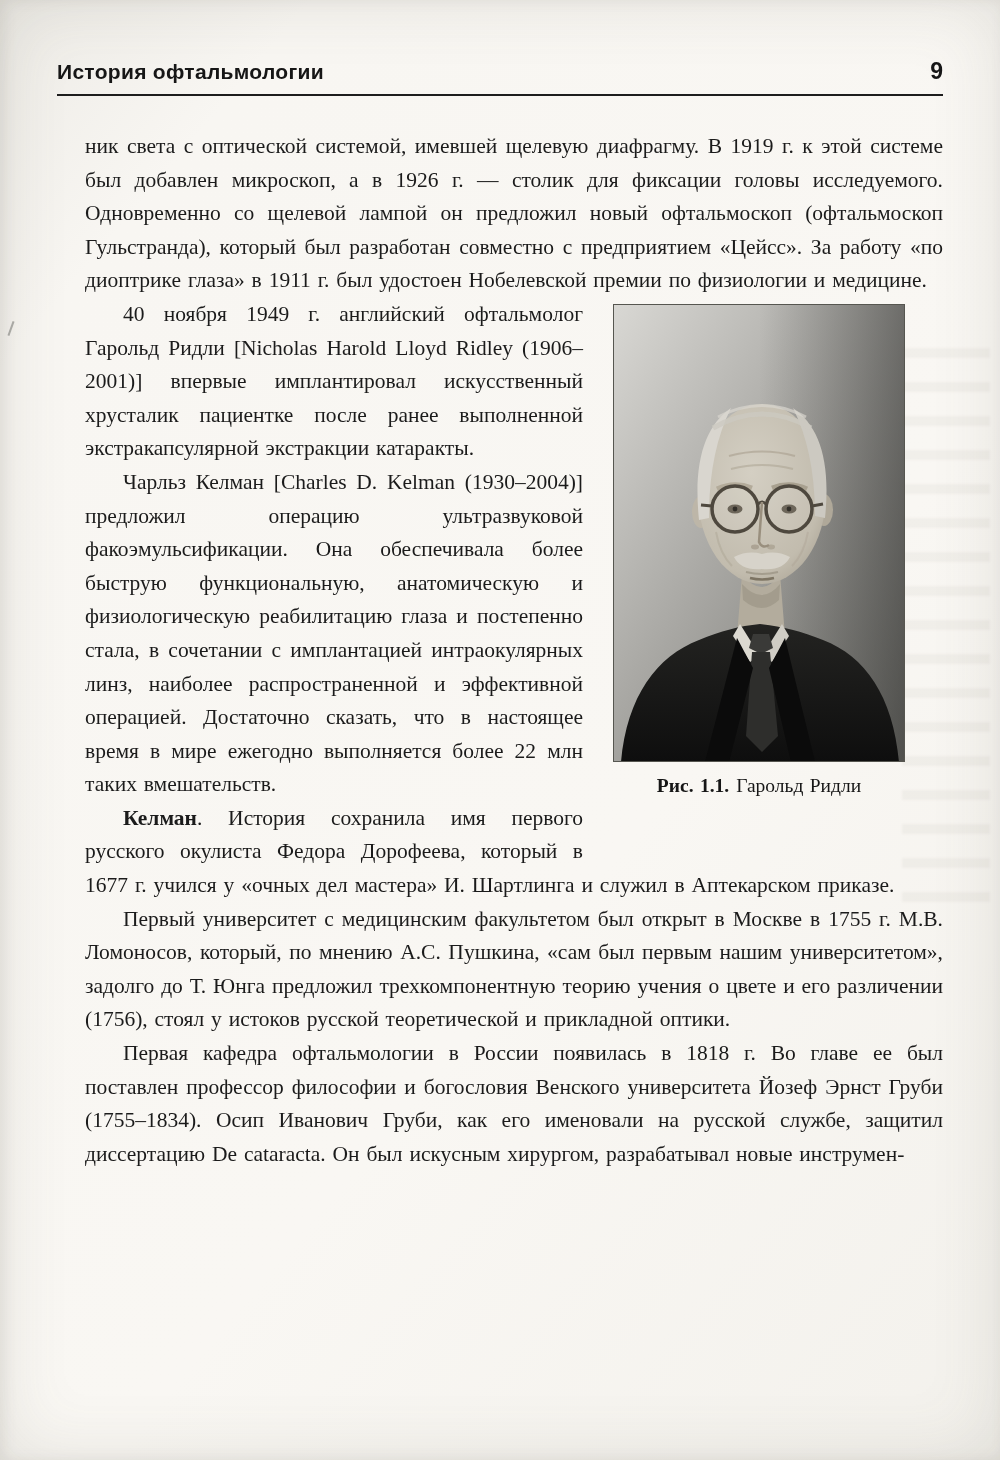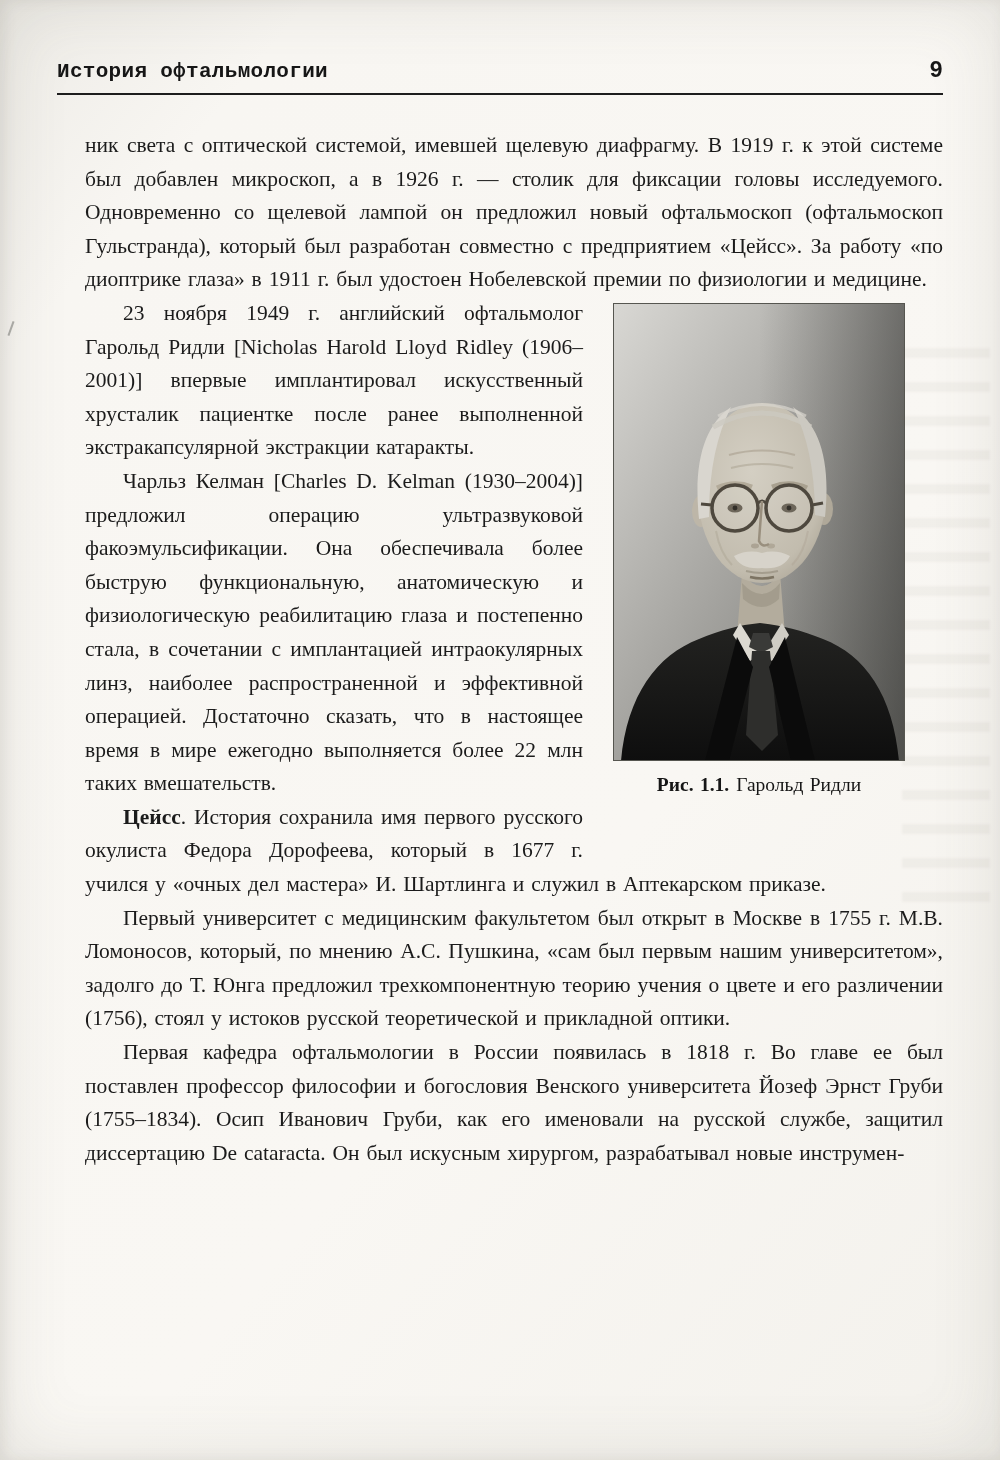--- a/index.html
+++ b/index.html
@@ -15,21 +15,21 @@
     width:1000px; height:1460px;
     background:linear-gradient(130deg,#edebe6 0%, #f8f6f2 14%, #f9f7f3 60%, #f3f1ec 100%);
     box-shadow:inset 0 0 70px rgba(95,90,78,0.14), inset 4px 0 14px rgba(95,90,78,0.10);
     overflow:hidden;
   }
   .content{ padding:58px 57px 0 57px; }
 
   
   .running-head{
     display:flex; justify-content:space-between; align-items:baseline;
-    font-family:Liberation Mono, monospace;
+    font-family:Liberation Sans, sans-serif;
     font-weight:bold; color:#161616;
   }
   .head-title{ font-size:21px; letter-spacing:0.3px; }
   .head-num{ font-size:23px; }
   .head-rule{ border-bottom:2px solid #1d1d1d; margin-top:9px; }
 
   
   main.body-text{
     margin-top:34px;
     font-size:21.5px;
@@ -173,23 +173,23 @@
           <path d="M103 228 Q107 250 119 262" stroke="#a89f8e" stroke-width="2" fill="none" opacity="0.4"></path>
           <path d="M195 228 Q191 250 179 262" stroke="#a89f8e" stroke-width="2" fill="none" opacity="0.35"></path>
 
           <rect x="0.5" y="0.5" width="291" height="457" fill="none" stroke="#565650" stroke-width="1"></rect>
         </svg>
         <figcaption>
           <b>Рис. 1.1.</b><span>Гарольд Ридли</span>
         </figcaption>
       </figure>
 
-      <p>23 ноября 1949 г. английский офтальмолог Гарольд Ридли [Nicholas Harold Lloyd Ridley (1906–2001)] впервые имплантировал искусственный хрусталик пациентке после ранее выполненной экстракапсулярной экстракции катаракты.</p>
+      <p>40 ноября 1949 г. английский офтальмолог Гарольд Ридли [Nicholas Harold Lloyd Ridley (1906–2001)] впервые имплантировал искусственный хрусталик пациентке после ранее выполненной экстракапсулярной экстракции катаракты.</p>
       <p>Чарльз Келман [Charles D. Kelman (1930–2004)] предложил операцию ультразвуковой факоэмульсификации. Она обеспечивала более быструю функциональную, анатомическую и физиологическую реабилитацию глаза и постепенно стала, в сочетании с имплантацией интраокулярных линз, наиболее распространенной и эффективной операцией. Достаточно сказать, что в настоящее время в мире ежегодно выполняется более 22 млн таких вмешательств.</p>
-      <p><b>Цейсс</b><span>. История сохранила имя первого русского окулиста Федора Дорофеева, который в 1677 г. учился у «очных дел мастера» И. Шартлинга и служил в Аптекарском приказе.</span></p>
+      <p><b>Келман</b><span>. История сохранила имя первого русского окулиста Федора Дорофеева, который в 1677 г. учился у «очных дел мастера» И. Шартлинга и служил в Аптекарском приказе.</span></p>
       <p>Первый университет с медицинским факультетом был открыт в Москве в 1755 г. М.В. Ломоносов, который, по мнению А.С. Пушкина, «сам был первым нашим университетом», задолго до Т. Юнга предложил трехкомпонентную теорию учения о цвете и его различении (1756), стоял у истоков русской теоретической и прикладной оптики.</p>
       <p>Первая кафедра офтальмологии в России появилась в 1818 г. Во главе ее был поставлен профессор философии и богословия Венского университета Йозеф Эрнст Груби (1755–1834). Осип Иванович Груби, как его именовали на русской службе, защитил диссертацию De cataracta. Он был искусным хирургом, разрабатывал новые инструмен-</p>
 
     </main>
   </div>
 
   <div class="ghost-text"></div>
   <div class="scan-mark"></div>
 </div>
 

